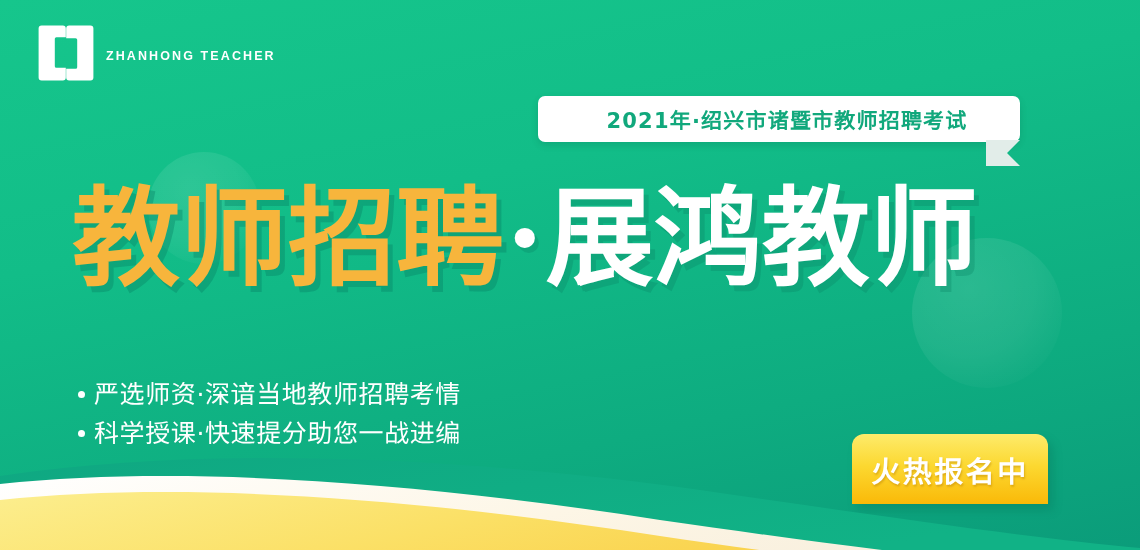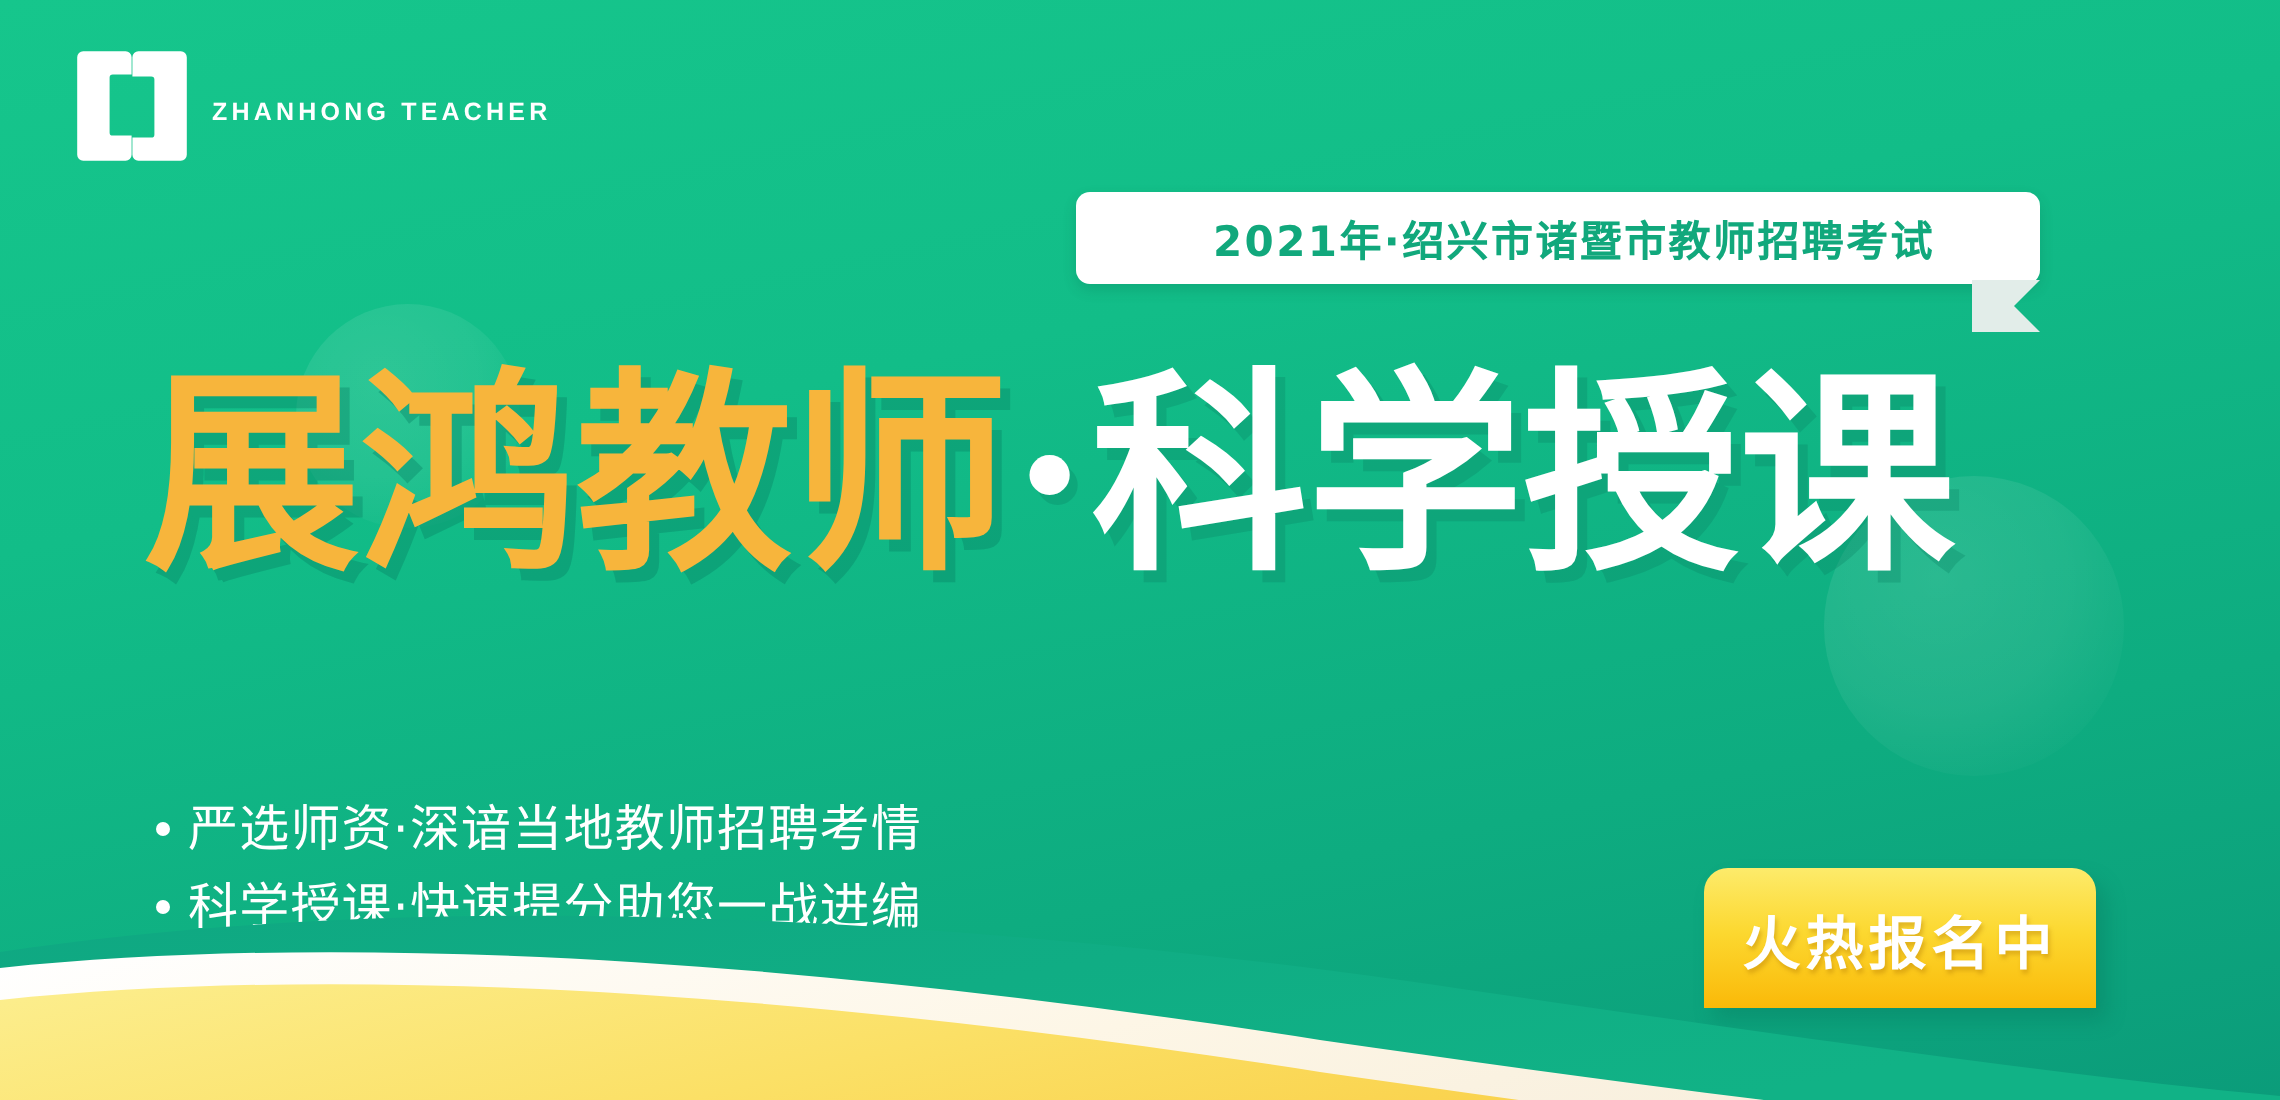--- a/index.html
+++ b/index.html
@@ -131,21 +131,20 @@
   }
 
   
   #features {
     position: absolute;
     left: 78px;
     top: 381px;
     display: flex;
     flex-direction: column;
     gap: 11px;
-    margin-top: 20px;
   }
   .feature-item {
     display: flex;
     align-items: center;
     gap: 9px;
   }
   .feature-bullet {
     width: 7px;
     height: 7px;
     border-radius: 50%;
@@ -227,23 +226,23 @@
     <span id="exam-ribbon-text">2021年·绍兴市诸暨市教师招聘考试</span>
   </div>
   <span>
     <svg id="exam-ribbon-tail" viewBox="0 0 34 26" xmlns="http://www.w3.org/2000/svg" aria-hidden="true">
       <path fill="#E2EDE9" d="M0 0 h34 l-13 13 l13 13 h-34 z"></path>
     </svg>
   </span>
 
   
   <div id="headline">
-    <span class="headline-part" id="headline-primary">展鸿教师</span>
+    <span class="headline-part" id="headline-primary">教师招聘</span>
     <span id="headline-separator">·</span>
-    <span class="headline-part" id="headline-secondary">科学授课</span>
+    <span class="headline-part" id="headline-secondary">展鸿教师</span>
   </div>
 
   
   <div id="features">
     <div class="feature-item">
       <span class="feature-bullet"></span>
       <span class="feature-text">严选师资·深谙当地教师招聘考情</span>
     </div>
     <div class="feature-item">
       <span class="feature-bullet"></span>

